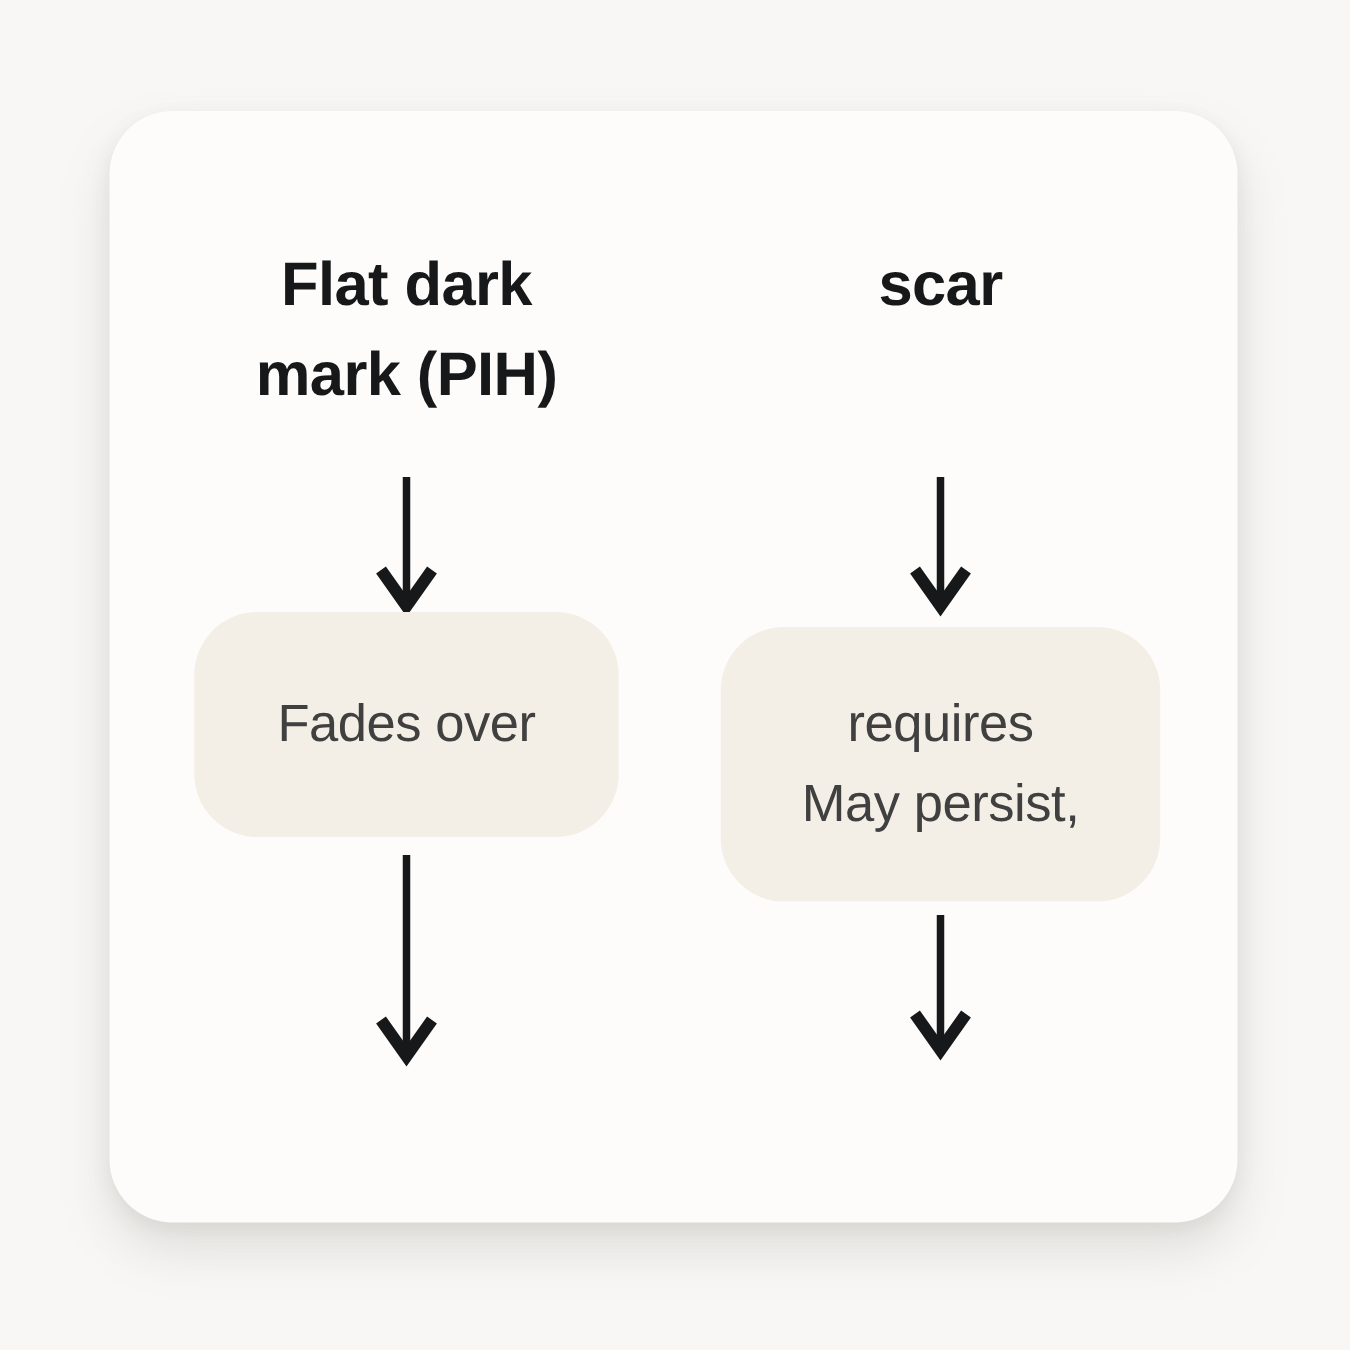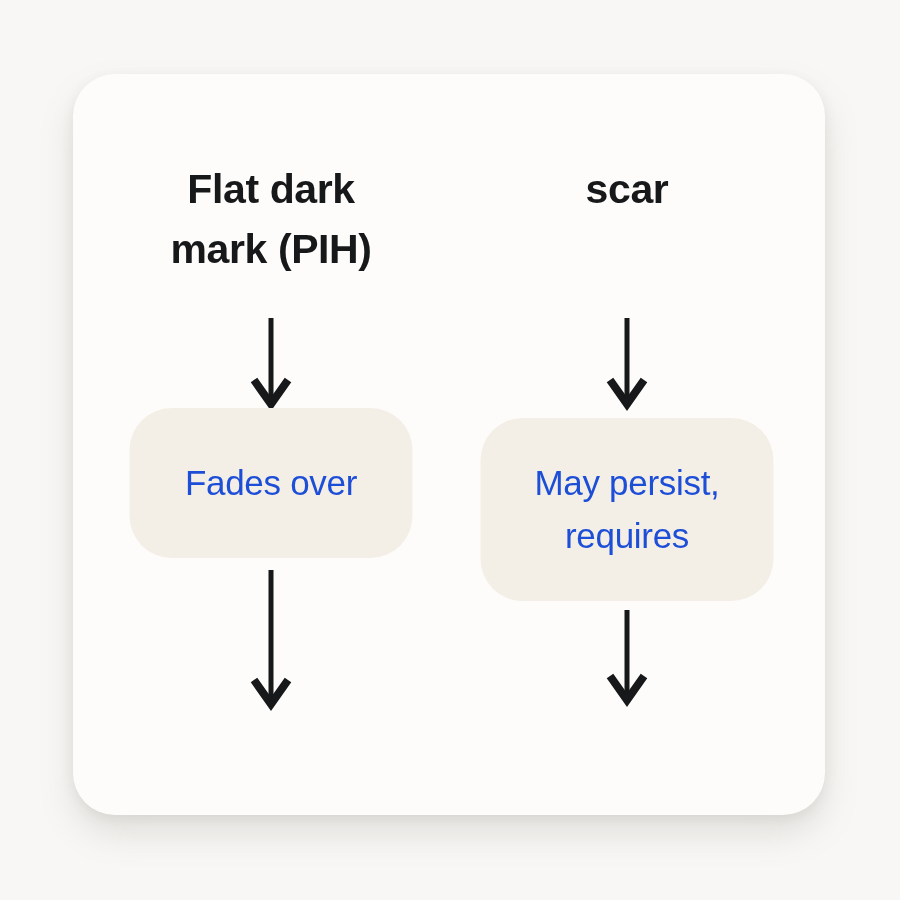--- a/index.html
+++ b/index.html
@@ -80,21 +80,21 @@
     display: flex;
     align-items: center;
     justify-content: center;
     box-sizing: border-box;
   }
   .pill-text {
     text-align: center;
     font-size: 35px;
     font-weight: 400;
     line-height: 1.49;
-    color: #1d4ed8;
+    color: #404040;
     letter-spacing: -0.3px;
     padding: 0 16px;
   }
   .pill-text .ln { display: block; }
 
   .pill.p-left  { top: 334px; width: 283px; height: 150px; }
   .pill.p-right { top: 344px; width: 293px; height: 183px; }
 </style>
 </head>
 <body>
@@ -140,22 +140,22 @@
 
       <div class="arrow a-right-top">
         <svg width="44" height="92" viewBox="0 0 44 92" aria-hidden="true">
           <line x1="22" y1="2" x2="22" y2="82" stroke="#17181a" stroke-width="5" stroke-linecap="butt"></line>
           <polyline points="5,64 22,88 39,64" fill="none" stroke="#17181a" stroke-width="8" stroke-linecap="butt" stroke-linejoin="miter"></polyline>
         </svg>
       </div>
 
       <div class="pill p-right">
         <div class="pill-text">
+          <span class="ln">requires</span>
           <span class="ln">May persist,</span>
-          <span class="ln">requires</span>
         </div>
       </div>
 
       <div class="arrow a-right-bot">
         <svg width="44" height="96" viewBox="0 0 44 96" aria-hidden="true">
           <line x1="22" y1="2" x2="22" y2="86" stroke="#17181a" stroke-width="5" stroke-linecap="butt"></line>
           <polyline points="5,68 22,92 39,68" fill="none" stroke="#17181a" stroke-width="8" stroke-linecap="butt" stroke-linejoin="miter"></polyline>
         </svg>
       </div>
 

